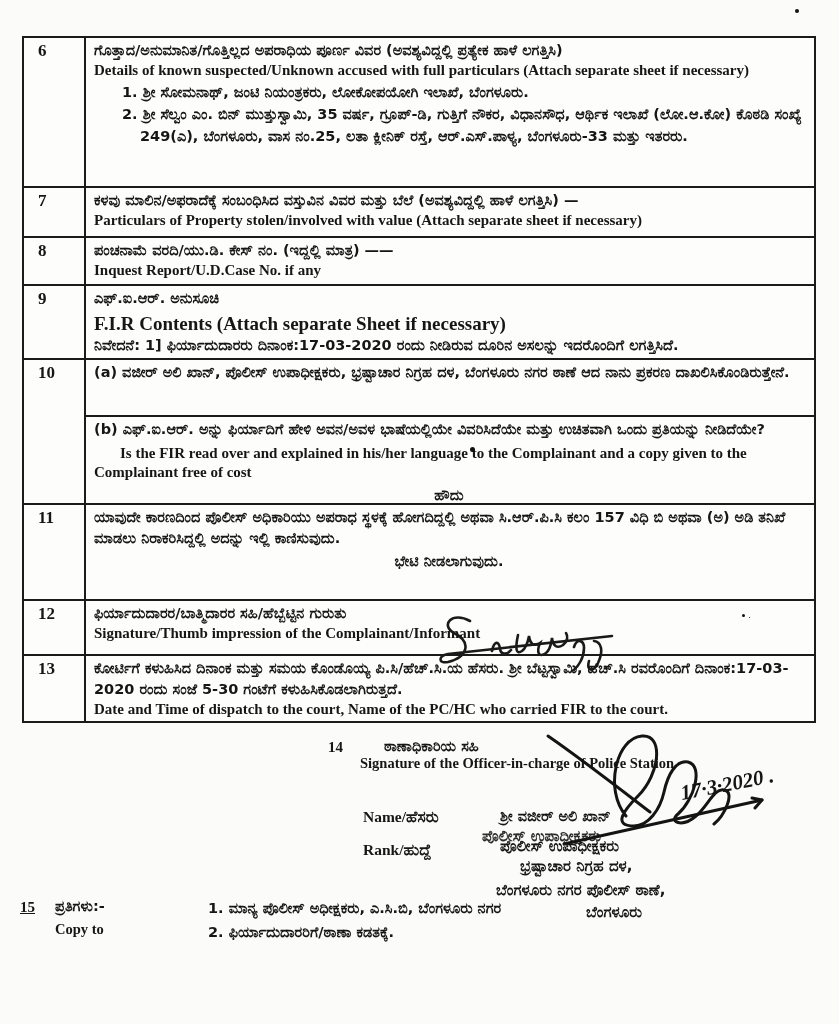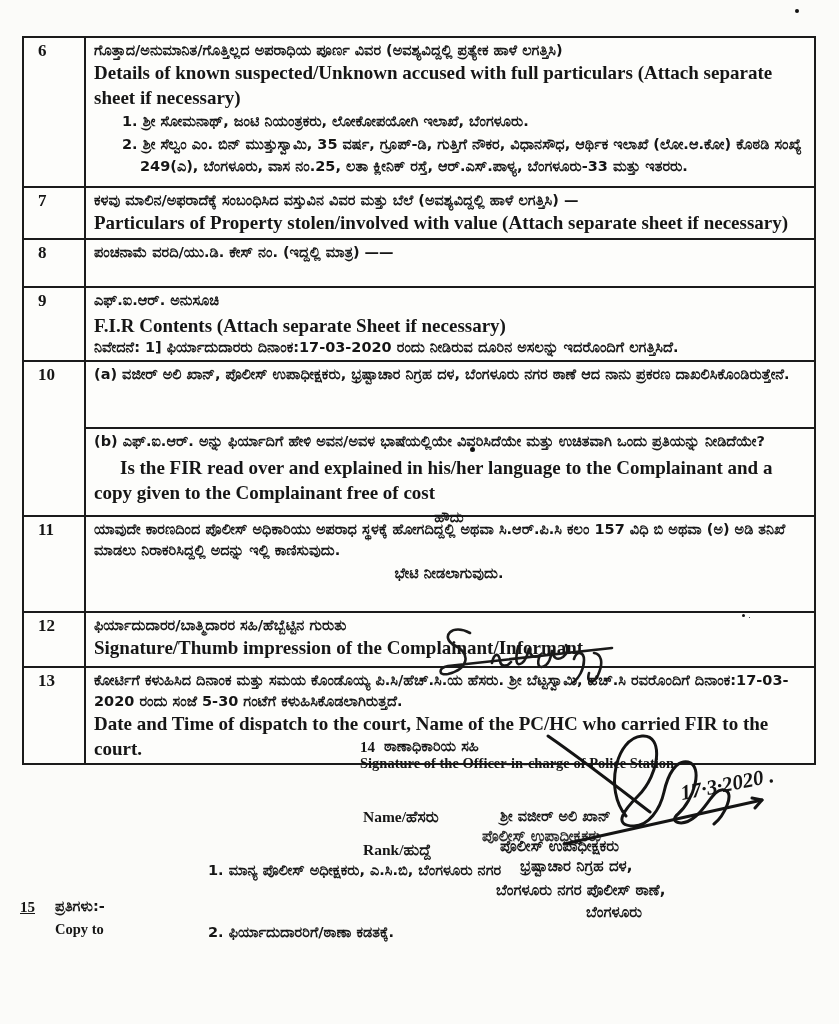--- a/index.html
+++ b/index.html
@@ -30,21 +30,21 @@
     padding:3px 0 0 14px;
   }
   .content-cell{flex:1;padding:2px 10px 2px 8px;box-sizing:border-box;position:relative;}
 
   .kn{
     font-family:"DejaVu Sans","Liberation Sans",sans-serif;
     font-weight:bold;font-size:14.5px;line-height:1.45;
   }
   .en{
     font-family:"Liberation Serif","DejaVu Serif",serif;
-    font-weight:bold;font-size:19px;line-height:1.3;
+    font-weight:bold;font-size:15px;line-height:1.3;
   }
   .list-item{
     font-family:"DejaVu Sans","Liberation Sans",sans-serif;
     font-weight:bold;font-size:14.5px;line-height:1.55;
     padding-left:46px;text-indent:-18px;
   }
   .fir-big{font-size:19px;font-weight:bold;line-height:1.15;margin-top:4px;}
   .note-line{margin-top:0px;}
   .center-answer{
     text-align:center;
@@ -76,38 +76,38 @@
   .sig-date{
     position:absolute;left:150px;top:44px;
     font-family:"Liberation Serif",serif;
     font-style:italic;font-weight:bold;font-size:21px;
     transform:rotate(-11deg);
     white-space:nowrap;
     color:#151515;
   }
 
   
-  .sec14-num{position:absolute;left:360px;top:738px;font-weight:bold;font-size:15px;}
+  .sec14-num{position:absolute;left:328px;top:738px;font-weight:bold;font-size:15px;}
   .sec14-kn{position:absolute;left:384px;top:736px;}
   .sec14-en{position:absolute;left:360px;top:754px;font-size:14.5px;}
   .name-label{position:absolute;left:363px;top:808px;font-weight:bold;font-size:15.5px;
       font-family:"Liberation Serif",serif;}
   .name-value{position:absolute;left:500px;top:806px;}
   .rank-label{position:absolute;left:363px;top:840px;font-weight:bold;font-size:15.5px;}
   .stamp-a{position:absolute;left:482px;top:826px;opacity:.9;}
   .stamp-b{position:absolute;left:500px;top:836px;}
   .rank-line2{position:absolute;left:520px;top:856px;font-size:15px;}
   .rank-line3{position:absolute;left:496px;top:880px;font-size:15px;}
   .rank-line4{position:absolute;left:586px;top:902px;font-size:15px;}
 
   
   .sec15-num{position:absolute;left:20px;top:898px;font-weight:bold;font-size:15px;text-decoration:underline;}
   .sec15-kn{position:absolute;left:55px;top:896px;}
   .sec15-en{position:absolute;left:55px;top:920px;font-size:14.5px;}
-  .sec15-item1{position:absolute;left:208px;top:860px;}
+  .sec15-item1{position:absolute;left:208px;top:898px;}
   .sec15-item2{position:absolute;left:208px;top:922px;}
 
   
   .dot{position:absolute;background:#111;border-radius:50%;}
   .dot-tr{left:795px;top:9px;width:4px;height:4px;}
   .dot-10b{left:470px;top:447px;width:5px;height:5px;}
   .dot-12{left:742px;top:614px;width:3px;height:3px;box-shadow:6px 2px 0 -1px #111;}
 </style>
 </head>
 <body>
@@ -133,20 +133,21 @@
       <div class="content-cell">
         <div class="kn">ಕಳವು ಮಾಲಿನ/ಅಫರಾದೆಕ್ಕೆ ಸಂಬಂಧಿಸಿದ ವಸ್ತುವಿನ ವಿವರ ಮತ್ತು ಬೆಲೆ (ಅವಶ್ಯವಿದ್ದಲ್ಲಿ ಹಾಳೆ ಲಗತ್ತಿಸಿ)  —</div>
         <div class="en">Particulars of Property stolen/involved with value (Attach separate sheet if necessary)</div>
       </div>
     </div>
 
     <div class="t-row h-r8">
       <div class="num-cell">8</div>
       <div class="content-cell">
         <div class="kn">ಪಂಚನಾಮೆ ವರದಿ/ಯು.ಡಿ. ಕೇಸ್ ನಂ. (ಇದ್ದಲ್ಲಿ ಮಾತ್ರ)    ——</div>
+        <div class="en">Inquest Report/U.D.Case No. if any</div>
       </div>
     </div>
 
     <div class="t-row h-r9">
       <div class="num-cell">9</div>
       <div class="content-cell">
         <div class="kn">ಎಫ್.ಐ.ಆರ್. ಅನುಸೂಚಿ</div>
         <div class="en fir-big">F.I.R Contents (Attach separate Sheet if necessary)</div>
         <div class="kn note-line">ನಿವೇದನೆ: 1] ಫಿರ್ಯಾದುದಾರರು  ದಿನಾಂಕ:17-03-2020 ರಂದು ನೀಡಿರುವ ದೂರಿನ ಅಸಲನ್ನು ಇದರೊಂದಿಗೆ ಲಗತ್ತಿಸಿದೆ.</div>
       </div>

